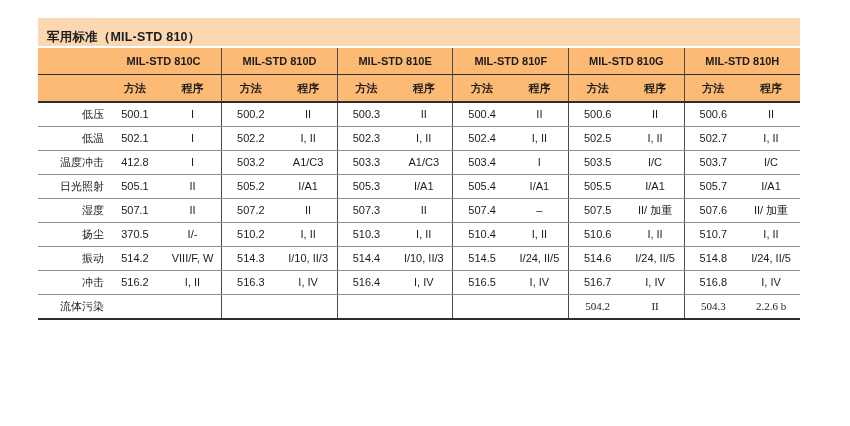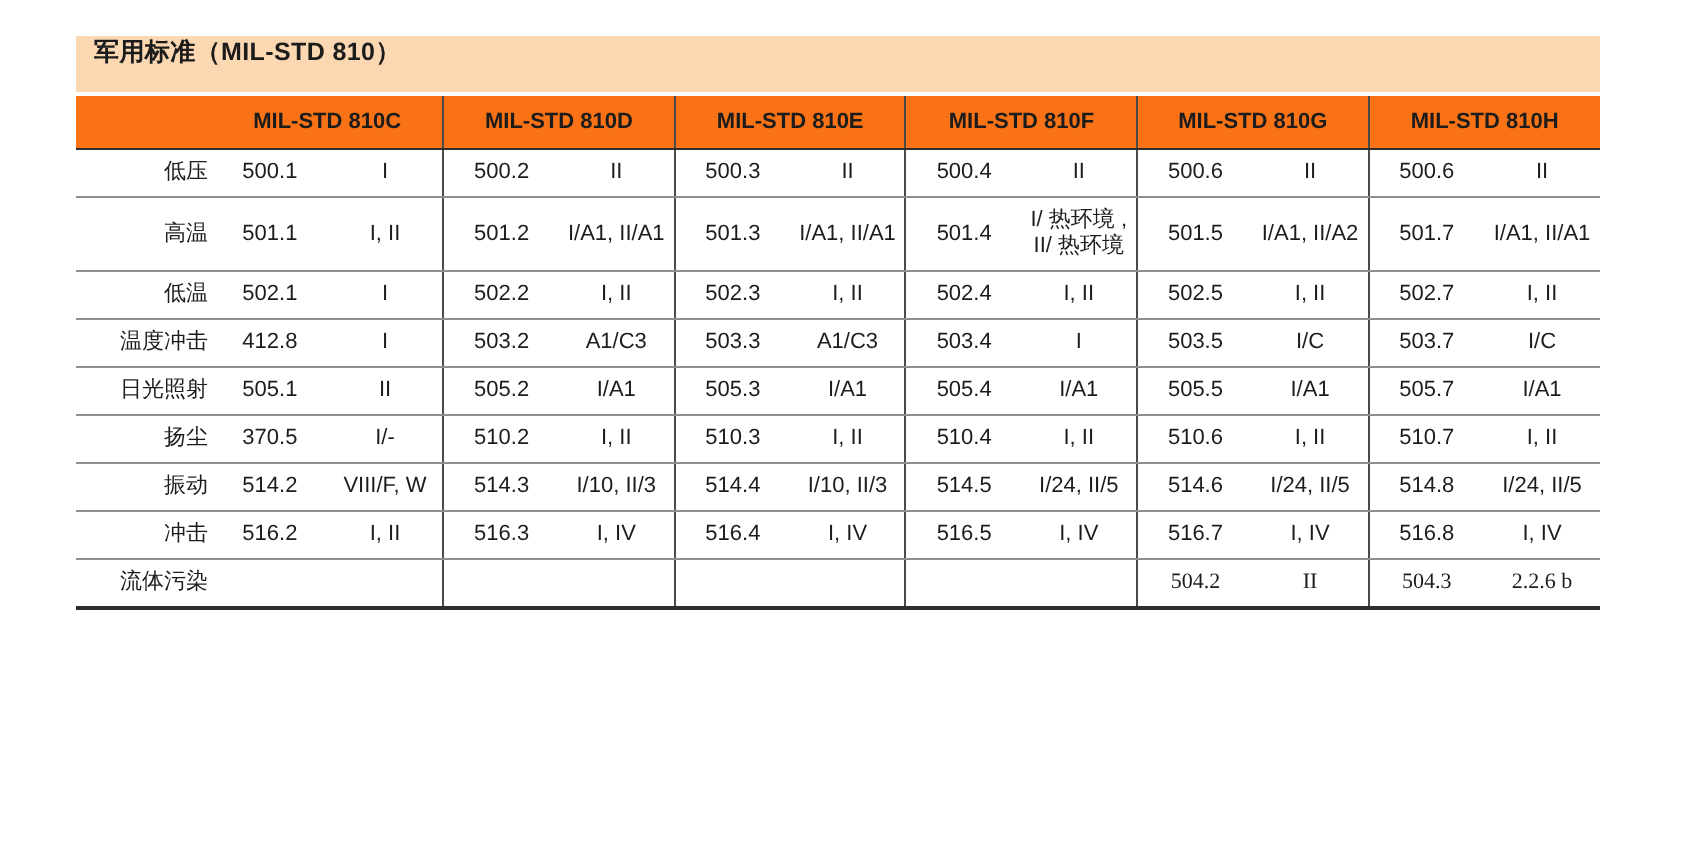--- a/index.html
+++ b/index.html
@@ -15,36 +15,36 @@
   .table-wrap {
     position: absolute;
     left: 38px;
     top: 18px;
     width: 762px;
   }
   .title-bar {
     background: #fbd8b2;
     height: 28px;
     display: flex;
-    align-items: flex-start;
+    align-items: flex-end;
     padding-left: 9px;
     box-sizing: border-box;
     font-size: 12.5px;
     font-weight: bold;
     letter-spacing: 0.2px;
     margin-bottom: 2px;
   }
   table.mil-table {
     border-collapse: collapse;
     table-layout: fixed;
     width: 762px;
     font-size: 11px;
   }
   thead th {
-    background: #f97316;
+    background: #fdba74;
     font-weight: bold;
     text-align: center;
     padding: 0 2px;
   }
   tr.std-row th {
     height: 26px;
     border-bottom: 1px solid #2e2e2e;
   }
   tr.sub-row th {
     height: 26px;
@@ -86,52 +86,51 @@
     <thead>
       <tr class="std-row">
         <th></th>
         <th colspan="2">MIL-STD 810C</th>
         <th colspan="2" class="group-start">MIL-STD 810D</th>
         <th colspan="2" class="group-start">MIL-STD 810E</th>
         <th colspan="2" class="group-start">MIL-STD 810F</th>
         <th colspan="2" class="group-start">MIL-STD 810G</th>
         <th colspan="2" class="group-start">MIL-STD 810H</th>
       </tr>
+      <tr class="sub-row">
+        <th></th>
+        <th>方法</th>
+        <th>程序</th>
+        <th class="group-start">方法</th>
+        <th>程序</th>
+        <th class="group-start">方法</th>
+        <th>程序</th>
+        <th class="group-start">方法</th>
+        <th>程序</th>
+        <th class="group-start">方法</th>
+        <th>程序</th>
+        <th class="group-start">方法</th>
+        <th>程序</th>
+      </tr>
     </thead>
     <tbody id="table-body">
         <tr>
           <th class="row-label">低压</th>
           <td>500.1</td>
           <td>I</td>
           <td class="group-start">500.2</td>
           <td>II</td>
           <td class="group-start">500.3</td>
           <td>II</td>
           <td class="group-start">500.4</td>
           <td>II</td>
           <td class="group-start">500.6</td>
           <td>II</td>
           <td class="group-start">500.6</td>
           <td>II</td>
-        </tr>
-        <tr>
-          <th class="row-label">高温</th>
-          <td>501.1</td>
-          <td>I, II</td>
-          <td class="group-start">501.2</td>
-          <td>I/A1, II/A1</td>
-          <td class="group-start">501.3</td>
-          <td>I/A1, II/A1</td>
-          <td class="group-start">501.4</td>
-          <td>I/ 热环境 ,
-II/ 热环境</td>
-          <td class="group-start">501.5</td>
-          <td>I/A1, II/A2</td>
-          <td class="group-start">501.7</td>
-          <td>I/A1, II/A1</td>
         </tr>
         <tr>
           <th class="row-label">低温</th>
           <td>502.1</td>
           <td>I</td>
           <td class="group-start">502.2</td>
           <td>I, II</td>
           <td class="group-start">502.3</td>
           <td>I, II</td>
           <td class="group-start">502.4</td>
@@ -163,20 +162,35 @@
           <td class="group-start">505.2</td>
           <td>I/A1</td>
           <td class="group-start">505.3</td>
           <td>I/A1</td>
           <td class="group-start">505.4</td>
           <td>I/A1</td>
           <td class="group-start">505.5</td>
           <td>I/A1</td>
           <td class="group-start">505.7</td>
           <td>I/A1</td>
+        </tr>
+        <tr>
+          <th class="row-label">湿度</th>
+          <td>507.1</td>
+          <td>II</td>
+          <td class="group-start">507.2</td>
+          <td>II</td>
+          <td class="group-start">507.3</td>
+          <td>II</td>
+          <td class="group-start">507.4</td>
+          <td>–</td>
+          <td class="group-start">507.5</td>
+          <td>II/ 加重</td>
+          <td class="group-start">507.6</td>
+          <td>II/ 加重</td>
         </tr>
         <tr>
           <th class="row-label">扬尘</th>
           <td>370.5</td>
           <td>I/-</td>
           <td class="group-start">510.2</td>
           <td>I, II</td>
           <td class="group-start">510.3</td>
           <td>I, II</td>
           <td class="group-start">510.4</td>

